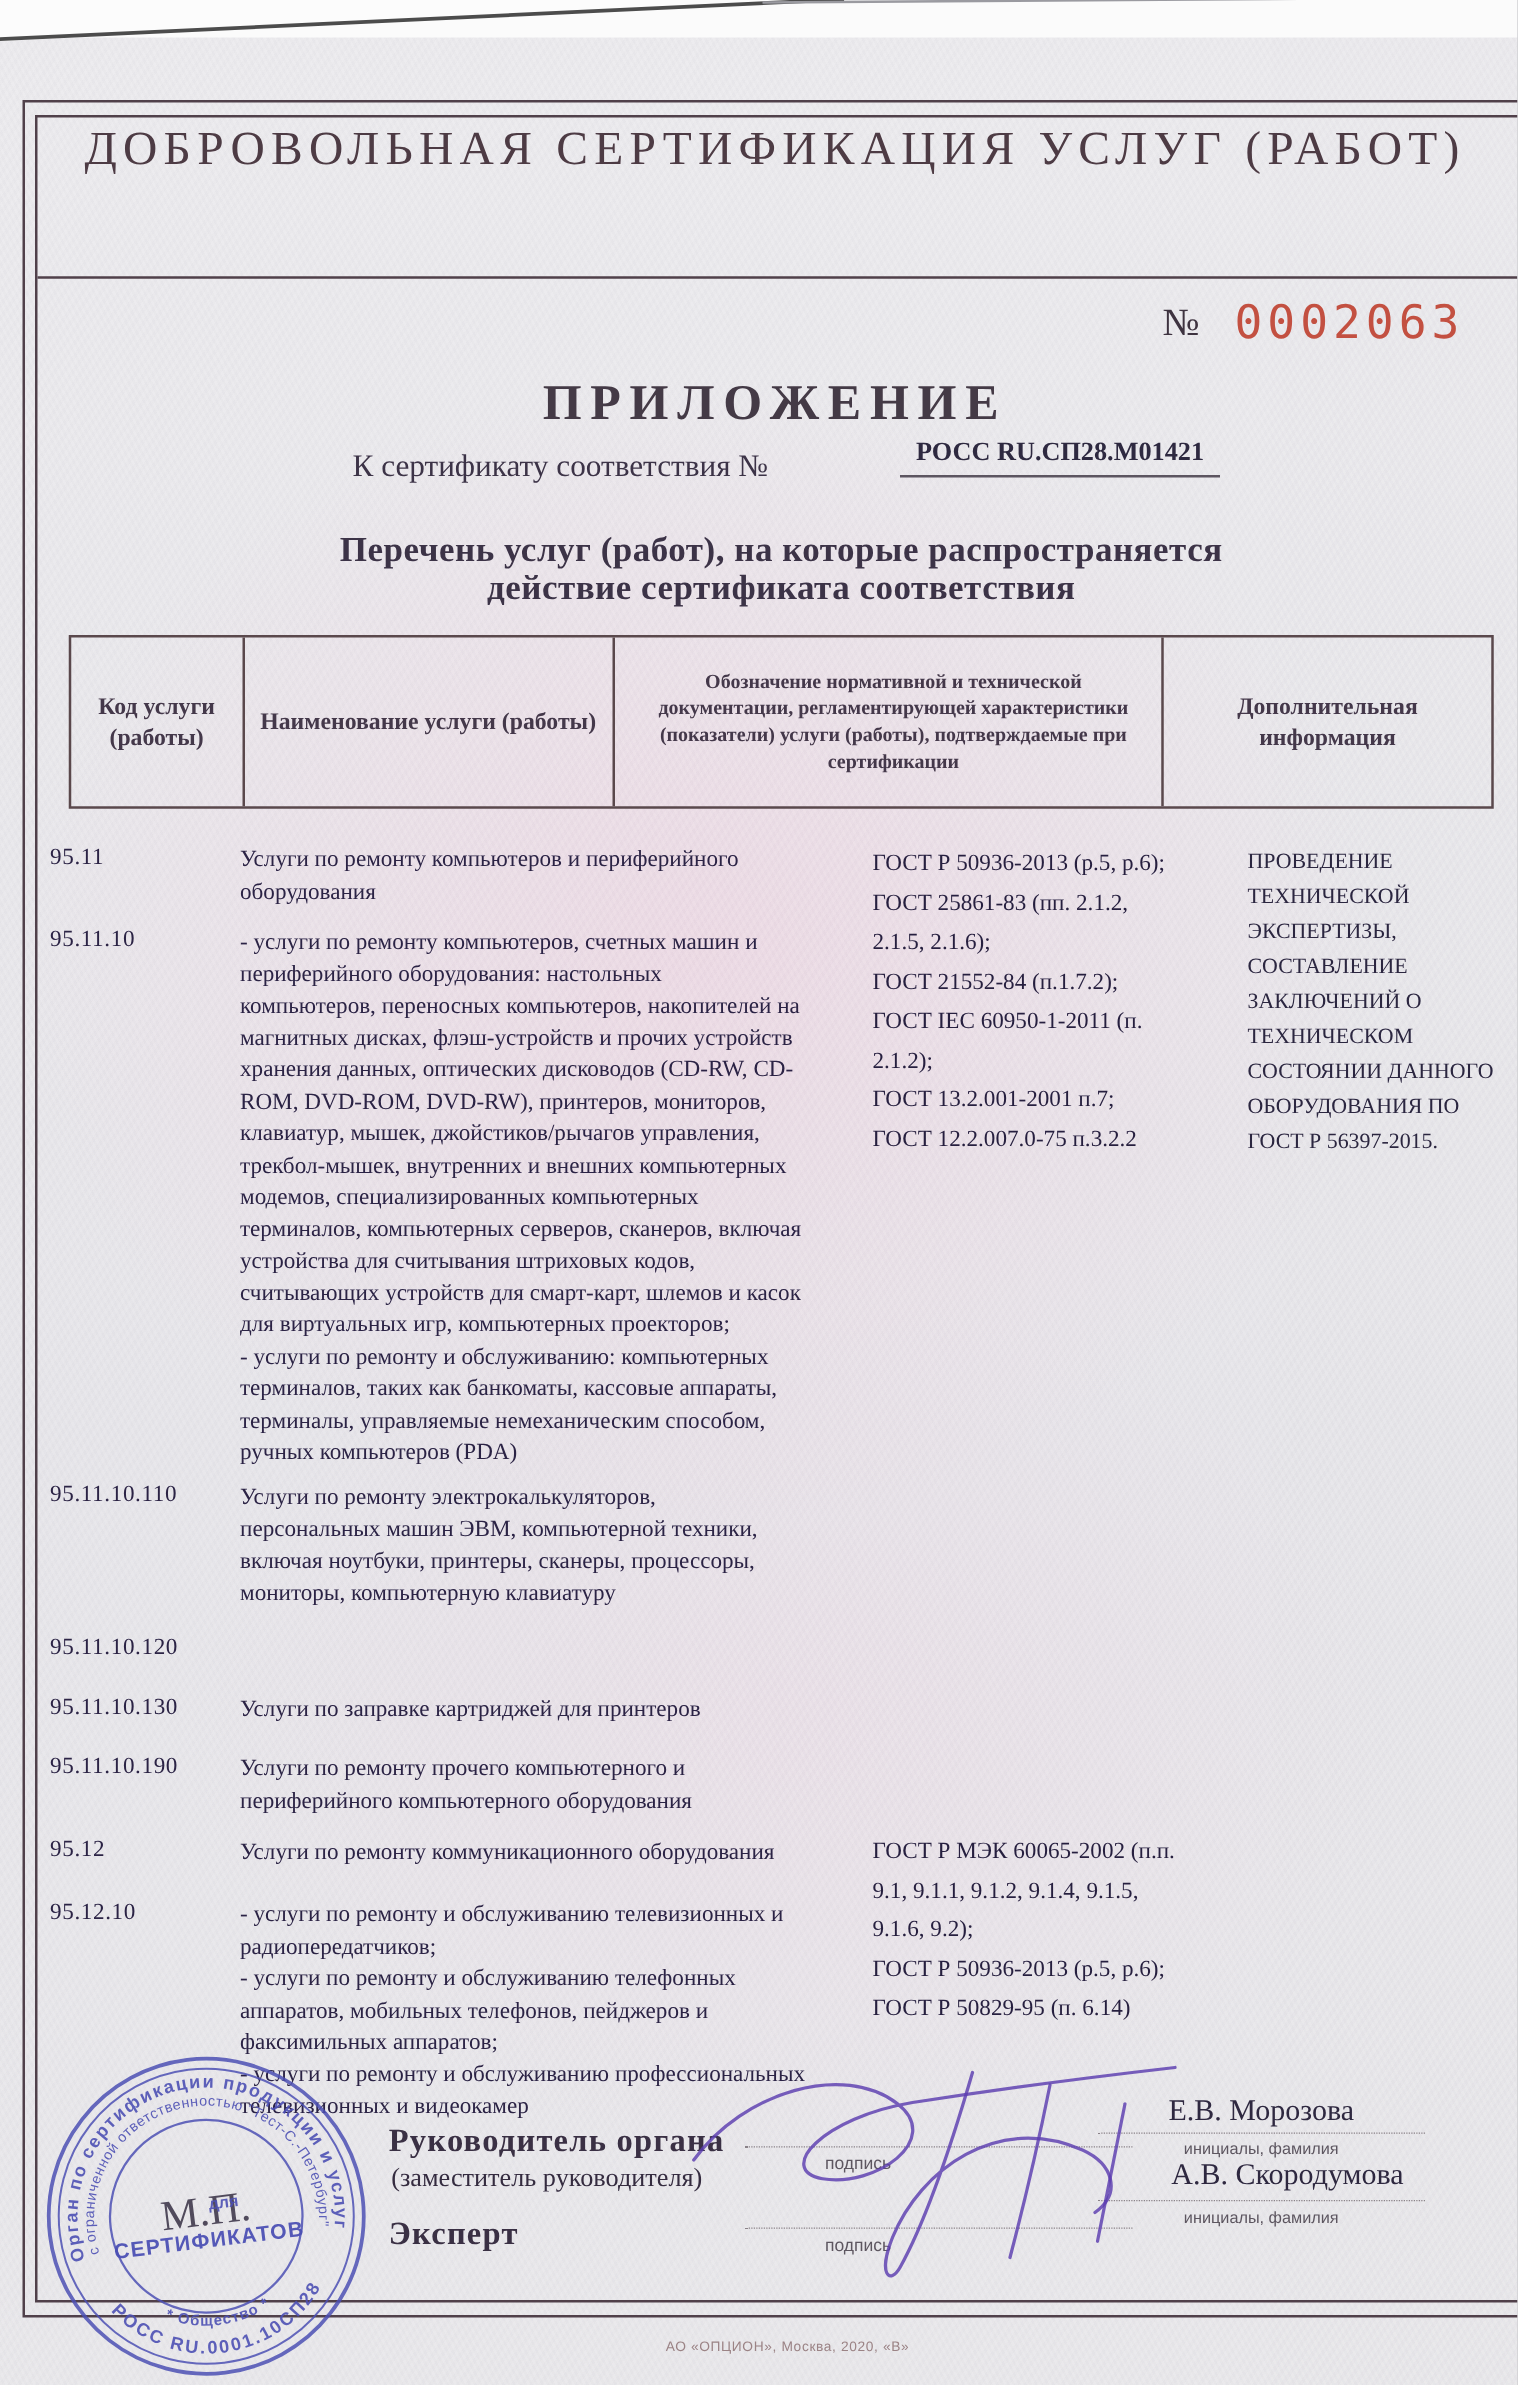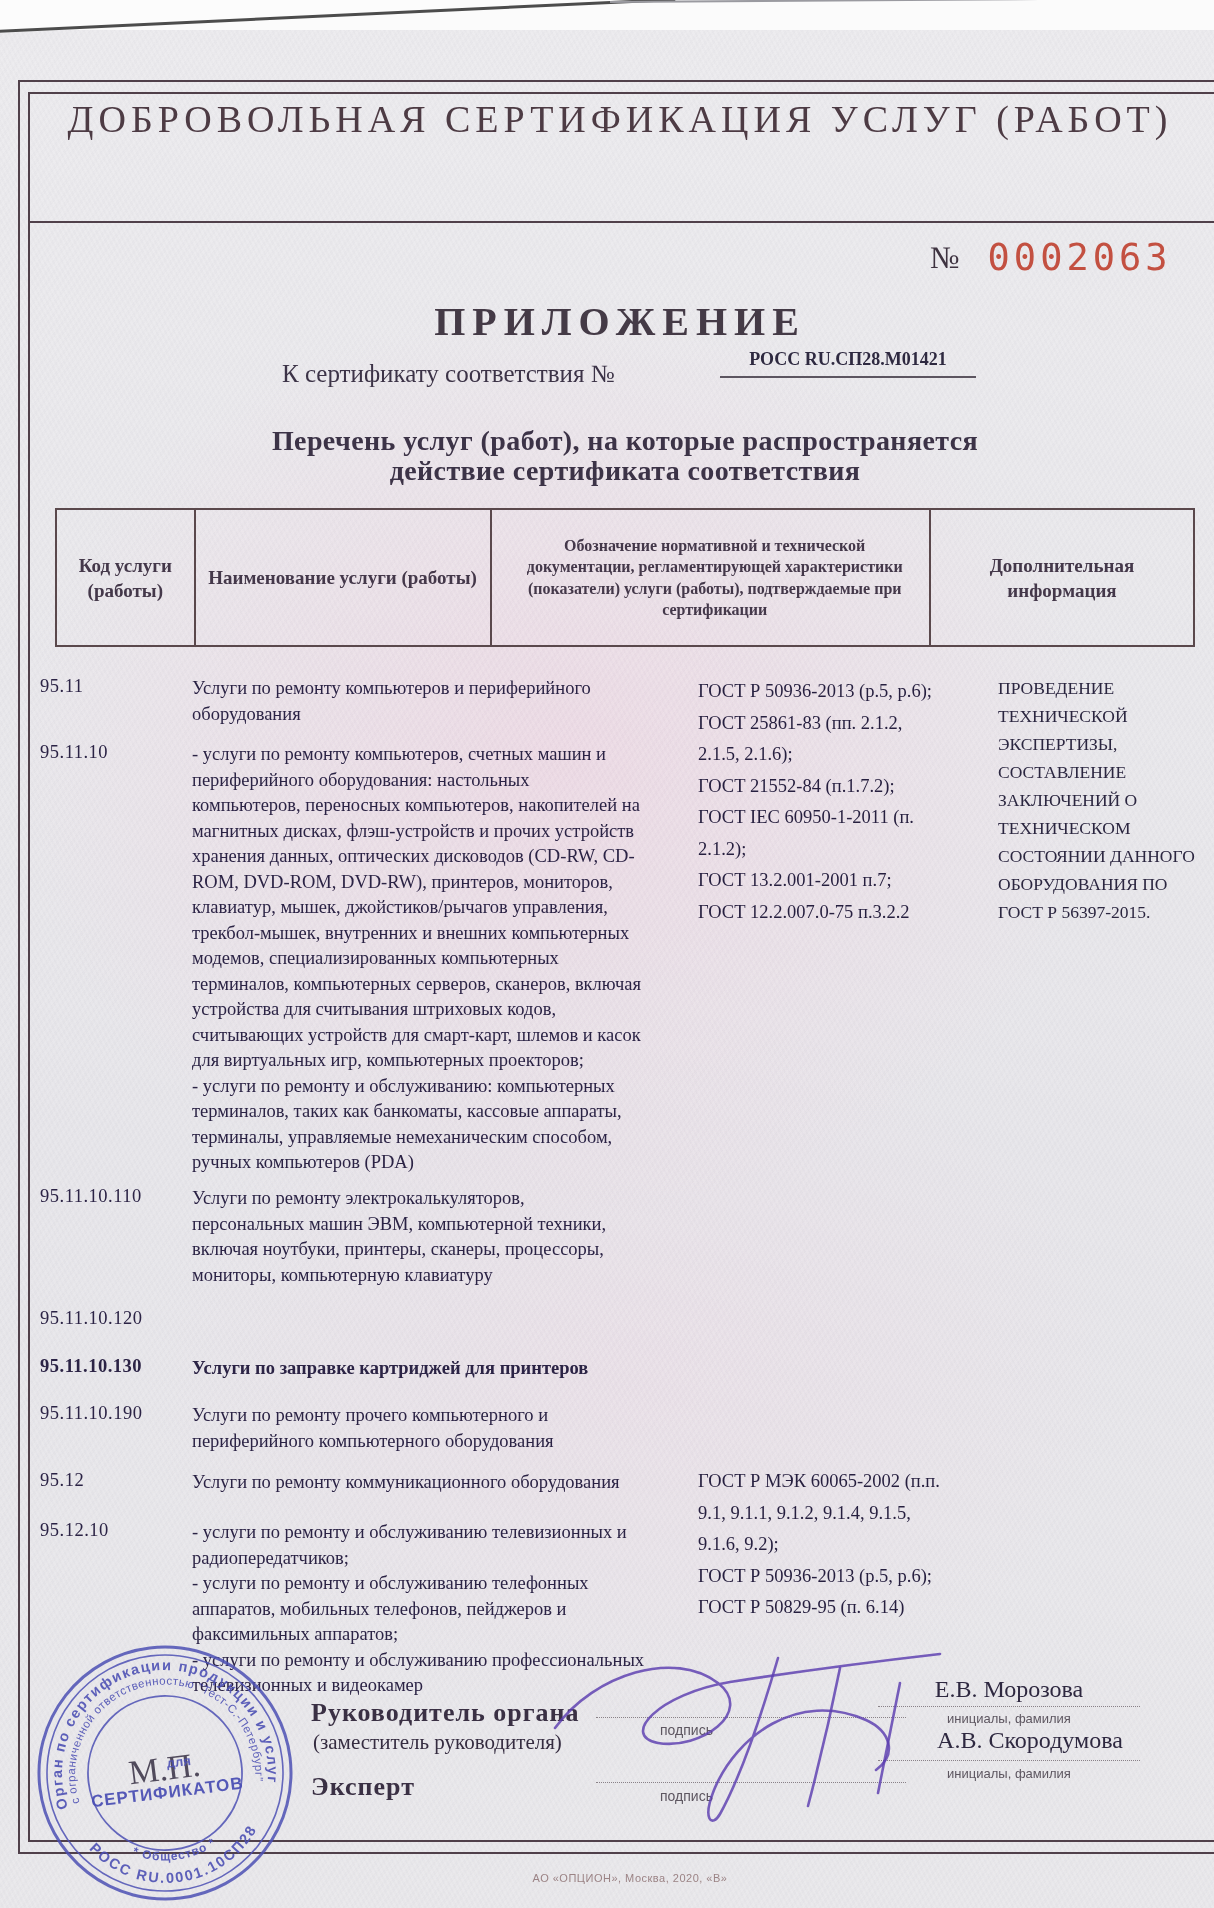--- a/index.html
+++ b/index.html
@@ -27,39 +27,39 @@
   .doc-title{position:absolute;left:40px;top:97px;width:1160px;text-align:center;
     font-size:38px;font-weight:normal;letter-spacing:5px;color:#4d3b44;}
   .doc-number{position:absolute;left:930px;top:236px;white-space:nowrap;}
   .doc-number .no{font-size:31px;color:#3e3340;}
   .doc-number .digits{font-family:"DejaVu Sans Mono", monospace;font-size:37px;color:#c35041;letter-spacing:4px;vertical-align:-2px;margin-left:24px;}
 
   .heading{position:absolute;left:300px;top:298px;width:640px;text-align:center;
     font-size:40px;font-weight:bold;letter-spacing:7px;color:#443a46;}
   .cert-line-label{position:absolute;left:282px;top:360px;font-size:25px;color:#3c3347;}
   .cert-number{position:absolute;left:720px;top:349px;width:256px;text-align:center;
-    font-size:18px;font-weight:bold;color:#2e2940;border-bottom:2px solid #5c5560;padding-bottom:6px;}
+    font-size:21px;font-weight:bold;color:#2e2940;border-bottom:2px solid #5c5560;padding-bottom:6px;}
   .subtitle{position:absolute;left:245px;top:426px;width:760px;text-align:center;
     font-size:28px;font-weight:bold;line-height:30px;color:#3c3347;white-space:pre-line;letter-spacing:.4px;}
 
   .thead{position:absolute;left:55px;top:508px;width:1140px;height:139px;display:flex;
     border:2px solid #5a484c;box-sizing:border-box;}
   .thead .cell{display:flex;align-items:center;justify-content:center;text-align:center;
     box-sizing:border-box;border-right:2px solid #5a484c;padding:4px 10px;
     font-weight:bold;color:#44384a;font-size:19px;line-height:25px;}
   .thead .c1{width:139px;}
   .thead .c2{width:297px;}
   .thead .c3{width:441px;font-size:16px;line-height:21.5px;padding-left:19px;}
   .thead .c4{width:263px;border-right:none;}
 
   .code{position:absolute;left:40px;font-size:18.5px;color:#2b2345;letter-spacing:.5px;}
   .name{position:absolute;left:192px;width:560px;font-size:18.5px;line-height:25.5px;
     color:#2b2345;white-space:pre-line;}
   .r1{top:676px;} .r2{top:742px;} .r3{top:1186px;} .r4{top:1308px;}
-  .r5{top:1356px;font-weight:bold;} .r6{top:1403px;} .r7{top:1470px;} .r8{top:1520px;}
+  .r5{top:1356px;} .r6{top:1403px;} .r7{top:1470px;} .r8{top:1520px;}
 
   .docs{position:absolute;left:698px;width:305px;font-size:18.5px;line-height:31.5px;
     color:#261f3f;white-space:pre-line;}
   .docs1{top:676px;} .docs2{top:1466px;}
   .info{position:absolute;left:998px;top:674px;width:220px;font-size:17.5px;line-height:28px;
     color:#2b2640;white-space:pre-line;}
 
   .role1{position:absolute;left:311px;top:1698px;font-size:26px;font-weight:bold;color:#3a3044;letter-spacing:1px;}
   .role1sub{position:absolute;left:313px;top:1730px;font-size:21px;color:#352c40;}
   .role2{position:absolute;left:311px;top:1772px;font-size:26px;font-weight:bold;color:#3a3044;letter-spacing:1px;}

